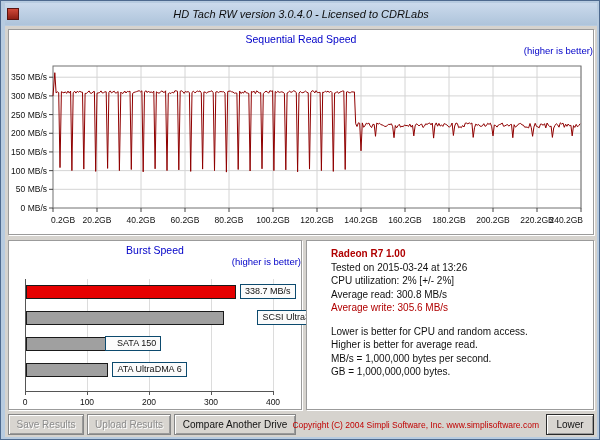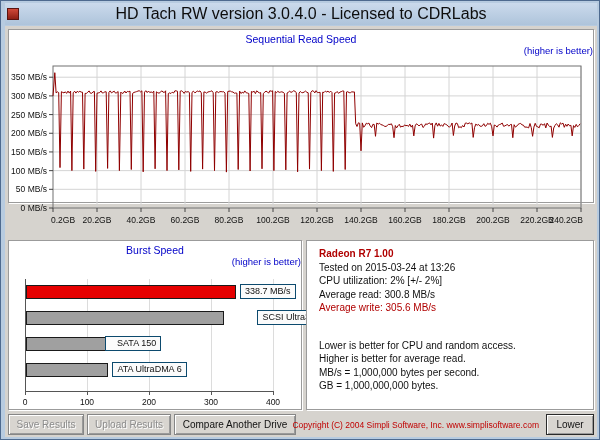--- a/index.html
+++ b/index.html
@@ -10,50 +10,50 @@
   }
   .titlebar {
     position:absolute; left:4px; top:2px; width:592px; height:22px;
     display:flex; align-items:center; justify-content:center;
     background:linear-gradient(#cbdaec, #aec4db);
   }
   .app-icon {
     position:absolute; left:2px; top:5px; width:12px; height:12px;
     background:linear-gradient(#d04a3a, #8d1f14); border:1px solid #5a1410;
   }
-  .title-text { font-size:16px; color:#0d0d0d; }
+  .title-text { font-size:11px; color:#0d0d0d;font-style:italic; }
   .client {
     position:absolute; left:4px; top:25px; width:592px; height:411px;
     background:#d6d3ce;
   }
   .panel {
     position:absolute; background:#ffffff;
     border:1px solid #9b9b9b; box-shadow:1px 1px 0 #ffffff;
   }
-  .main-panel { left:3px; top:3px; width:586px; height:174px; }
+  .main-panel { left:3px; top:3px; width:586px; height:206px; }
   .burst-panel { left:3px; top:214px; width:294px; height:170px; }
-  .info-panel { left:301px; top:214px; width:288px; height:170px; padding:6px 12px; }
+  .info-panel { left:301px; top:214px; width:288px; height:170px; padding:6px 24px; }
   .chart-title { color:#0000c8; font-size:10.5px; text-align:center; margin-top:3px; }
   .chart-subtitle { color:#0000c8; font-size:9.5px; text-align:right; }
   #seq-svg { position:absolute; left:0; top:28px; }
   #burst-plot { position:absolute; left:16px; top:38px; width:248px; height:130px; }
   .vgrid { position:absolute; top:0; width:1px; height:112px; background:#dcdcdc; }
   .b-axis { position:absolute; left:0; top:112px; width:249px; height:1px; background:#555; }
   .b-spine { position:absolute; left:0; top:0; width:1px; height:112px; background:#555; }
   .b-bar { position:absolute; left:1px; height:14px; border:1px solid #1a1a1a; }
   .b-label {
     position:absolute; height:15px; line-height:13px; border:1px solid #0c4a6e;
     background:#fbfbfb; font-size:9px; padding:0 4px; white-space:nowrap; color:#111;
   }
   .b-tick { position:absolute; top:112px; width:1px; height:4px; background:#555; }
   .b-ticklabel { position:absolute; top:118px; width:30px; text-align:center; font-size:8.5px; color:#111; }
   .info-panel { font-size:10px; line-height:13.5px; color:#111; }
   .drive-name { color:#b00000; font-weight:bold; }
   .red-line { color:#b00000; }
-  .notes { margin-top:24px; }
+  .notes { margin-top:10px; }
   .btn {
     position:absolute; top:388px; height:21px; background:#d8d5d0;
     border:1px solid #868686;
     box-shadow:inset 1px 1px 0 #ffffff, inset -1px -1px 0 #9a9a9a;
     font-family:"Liberation Sans", sans-serif; font-size:10px; color:#111;
   }
   .btn:disabled { color:#8c8c8c; text-shadow:1px 1px 0 #ffffff; }
   .btn-save { left:3px; width:76px; }
   .btn-upload { left:82px; width:84px; }
   .btn-compare { left:169px; width:122px; }

